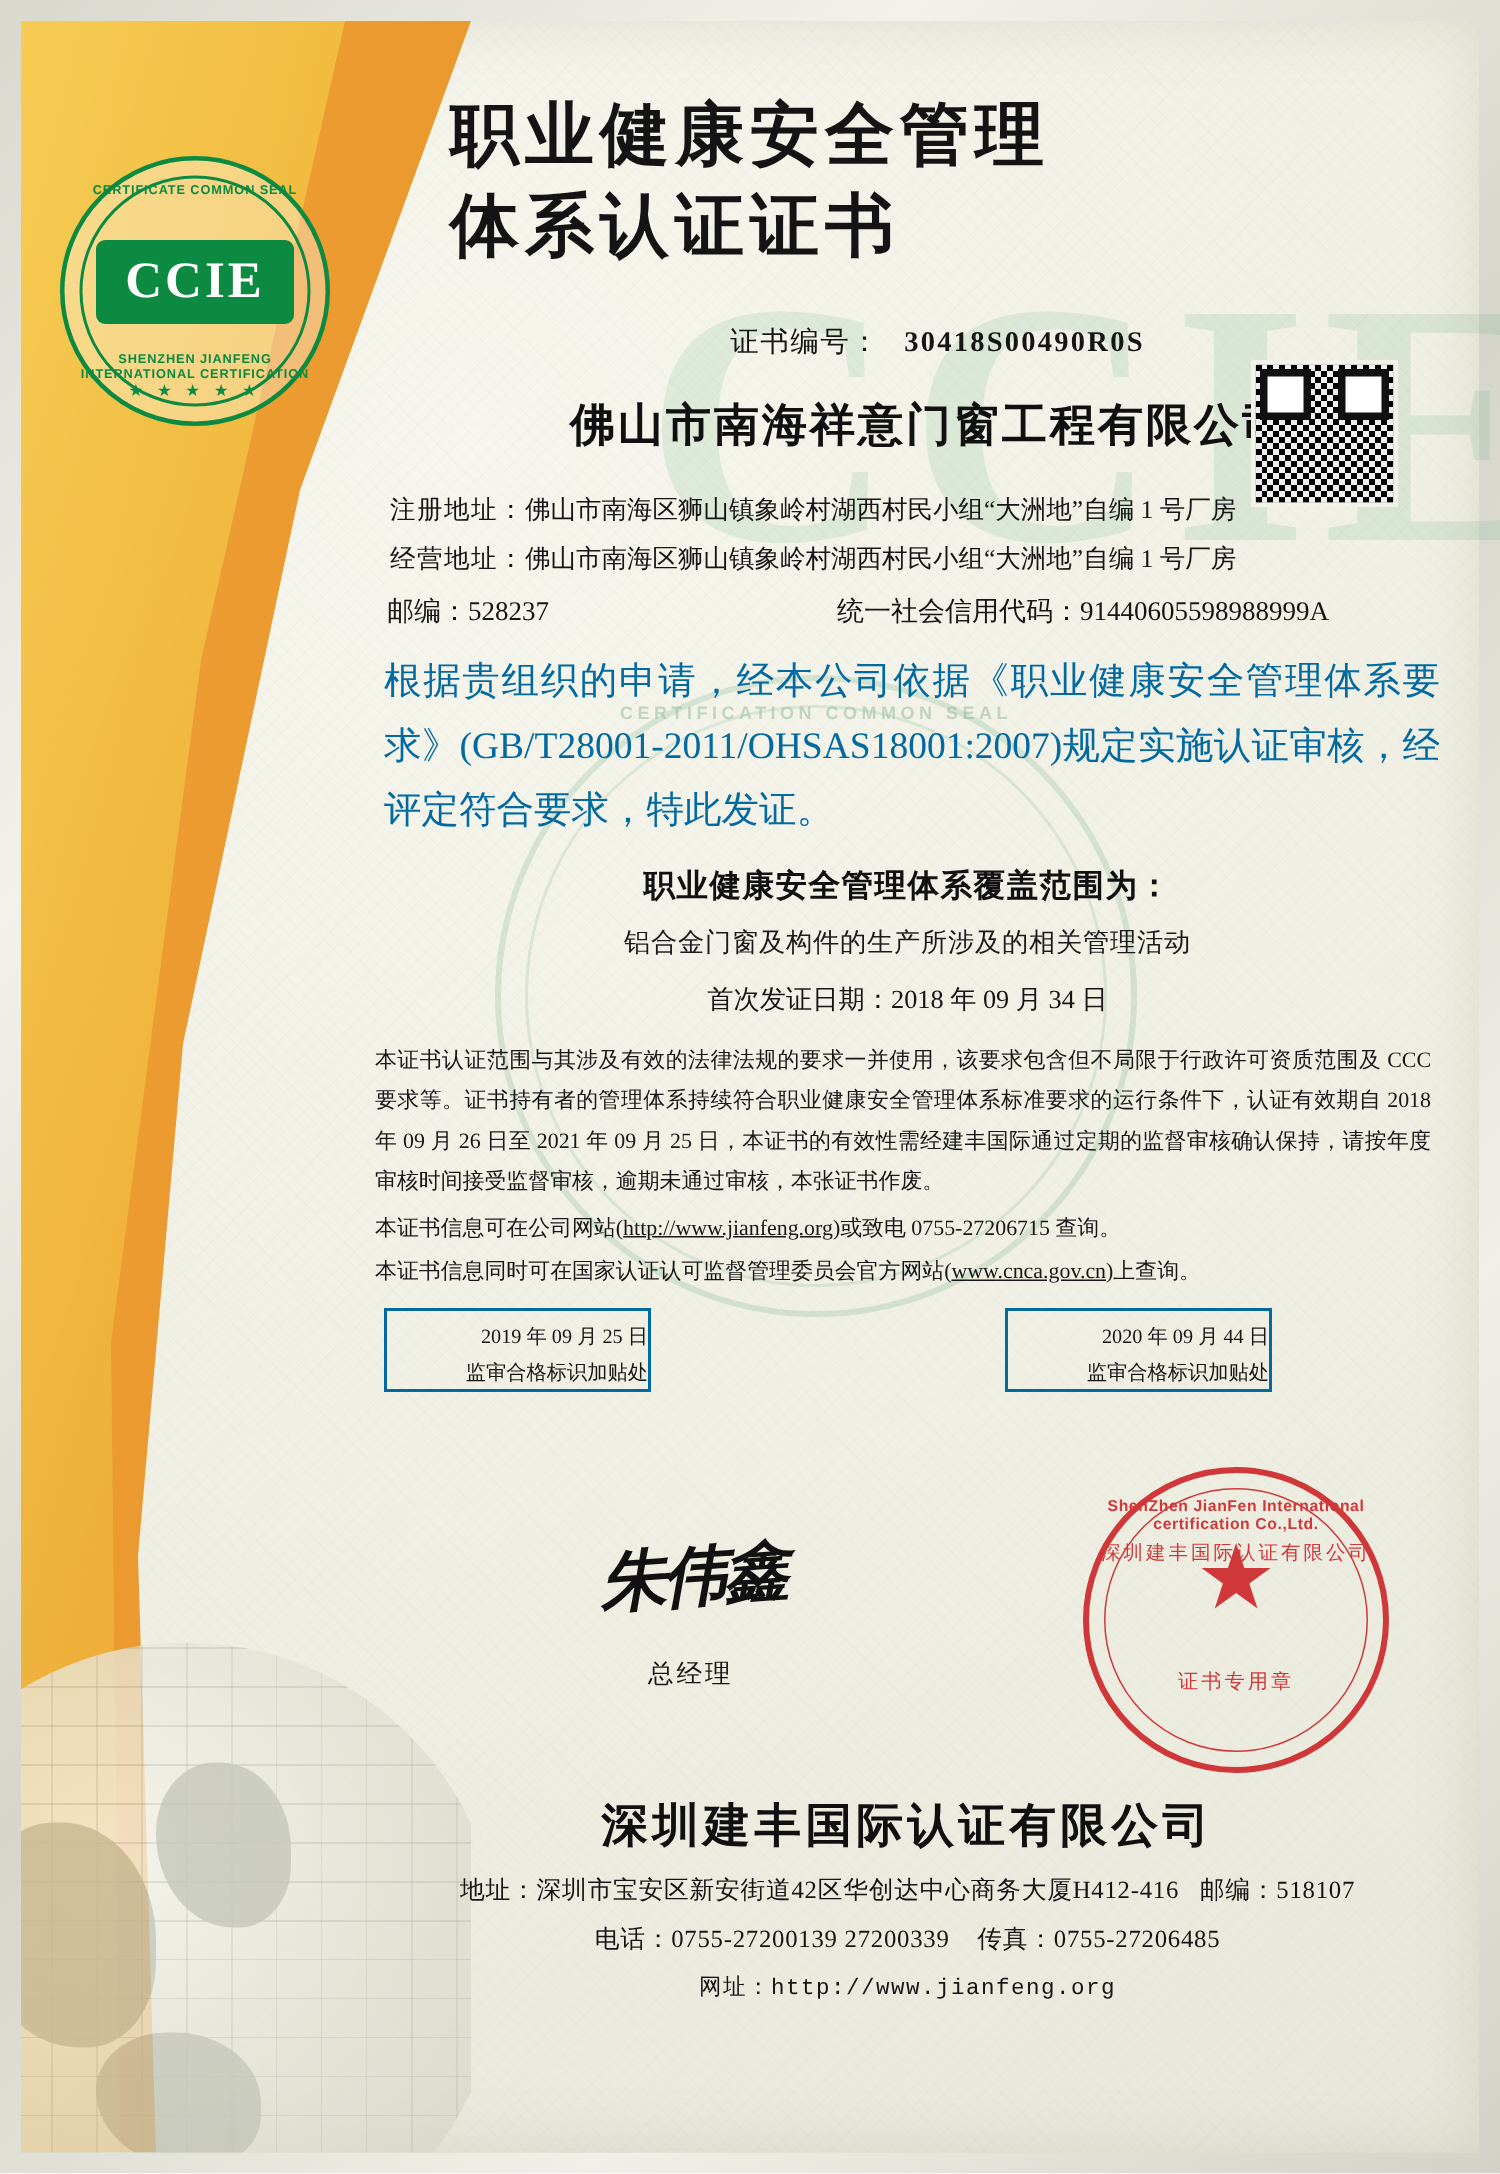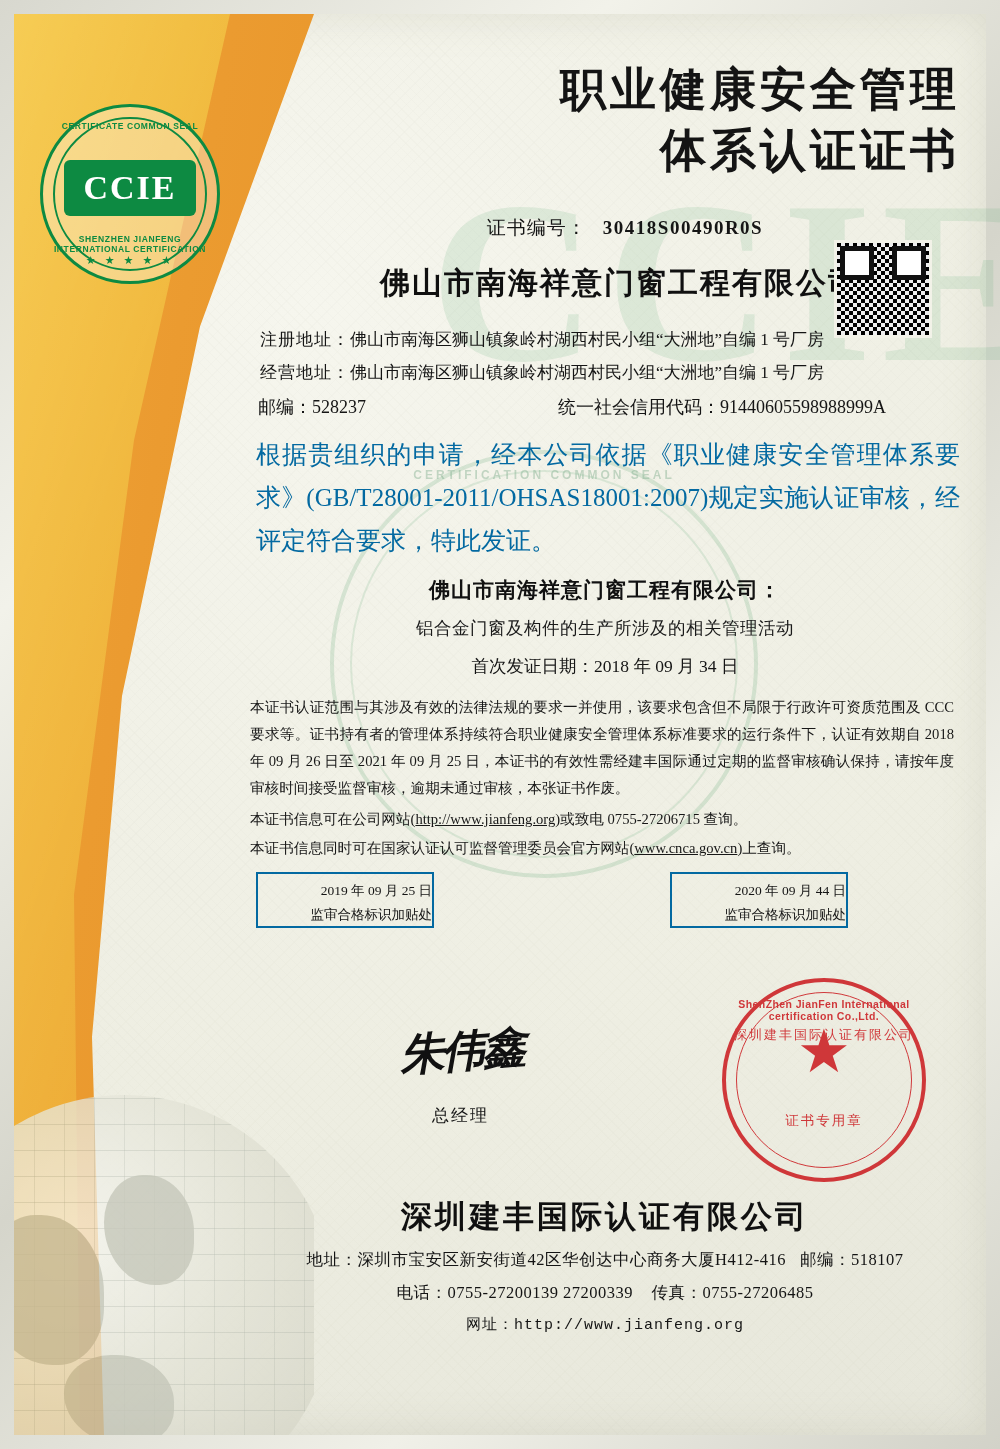--- a/index.html
+++ b/index.html
@@ -201,21 +201,21 @@
 
   
   .content {
     position: absolute;
     left: 250px;
     top: 60px;
     right: 40px;
     bottom: 30px;
   }
   .cert-title {
-    text-align: right;
+    text-align: left;
     font-family: "Liberation Serif", serif;
     font-weight: bold;
     color: #141414;
     font-size: 46px;
     line-height: 1.32;
     letter-spacing: 4px;
     margin-left: 50px;
   }
   .qr {
     position: absolute;
@@ -534,21 +534,21 @@
       <div class="k1">
         <span>邮编：</span><span>528237</span>
       </div>
       <div>
         <span>统一社会信用代码：</span><span>91440605598988999A</span>
       </div>
     </div>
 
     <div class="body-para">根据贵组织的申请，经本公司依据《职业健康安全管理体系要求》(GB/T28001-2011/OHSAS18001:2007)规定实施认证审核，经评定符合要求，特此发证。</div>
 
-    <div class="scope-title">佛山市南海祥意门窗工程有限公司：</div>
+    <div class="scope-title">职业健康安全管理体系覆盖范围为：</div>
     <div class="scope-body">铝合金门窗及构件的生产所涉及的相关管理活动</div>
 
     <div class="first-issue">
       <span>首次发证日期：</span><span>2018 年 09 月 34 日</span>
     </div>
 
     <div class="fine-print">本证书认证范围与其涉及有效的法律法规的要求一并使用，该要求包含但不局限于行政许可资质范围及 CCC 要求等。证书持有者的管理体系持续符合职业健康安全管理体系标准要求的运行条件下，认证有效期自 2018 年 09 月 26 日至 2021 年 09 月 25 日，本证书的有效性需经建丰国际通过定期的监督审核确认保持，请按年度审核时间接受监督审核，逾期未通过审核，本张证书作废。</div>
 
     <div class="fine-print" style="margin-top:4px;">
       <span>本证书信息可在公司网站(</span><a class="link" href="#">http://www.jianfeng.org</a><span>)或致电 0755-27206715 查询。</span>

